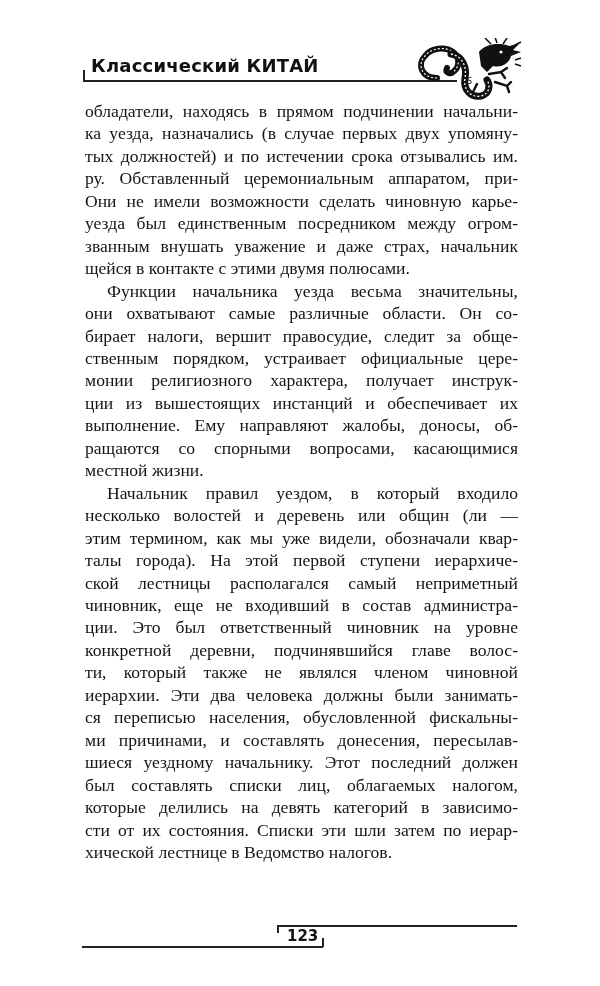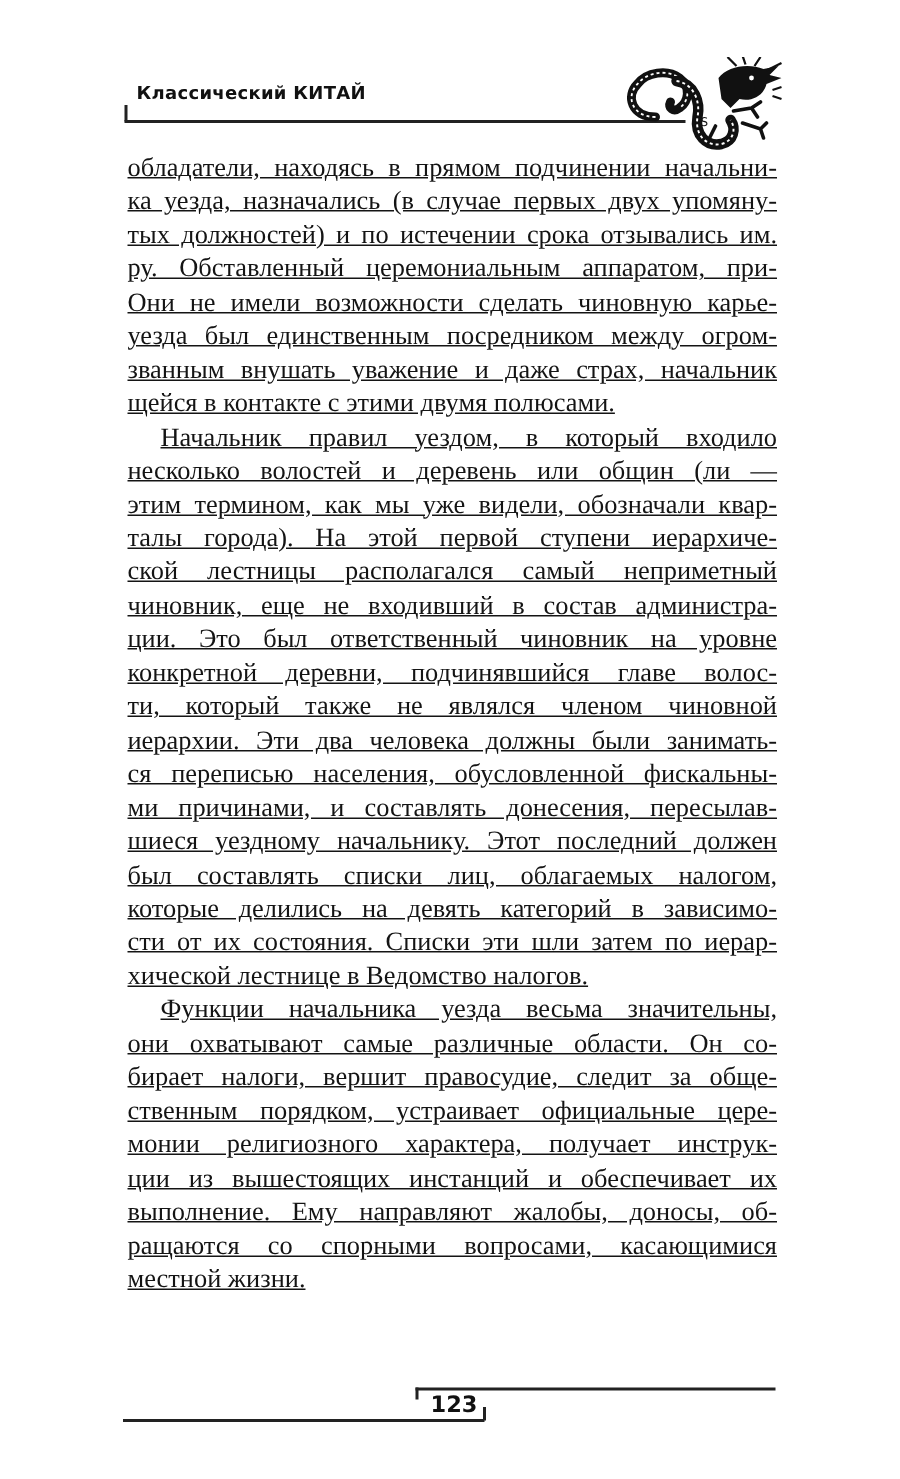--- a/index.html
+++ b/index.html
@@ -28,21 +28,21 @@
     .header-rule {
       position: absolute;
       left: 83px; top: 80px;
       width: 374px; height: 1.5px;
       background: #222;
     }
     .running-title {
       position: absolute;
       left: 91px; top: 55px;
       font-family: "DejaVu Sans", sans-serif;
-      font-size: 12px;
+      font-size: 18px;
       font-weight: bold;
       letter-spacing: 0.2px;
       color: #111;
       white-space: nowrap;
     }
     .dragon {
       position: absolute;
       left: 415px; top: 38px;
       width: 108px; height: 64px;
     }
@@ -55,21 +55,20 @@
       line-height: 22.46px;
       color: #141414;
     }
     .line {
       display: block;
       height: 22.46px;
       white-space: nowrap;
       text-align: justify;
       text-align-last: justify;
       overflow: visible;
-      text-decoration: underline;
     }
     .line.indent { padding-left: 22px; }
     .line.last { text-align-last: left; }
     .footer {
       position: absolute;
       left: 0; top: 900px;
       width: 600px; height: 60px;
     }
     .footer-top-rule {
       position: absolute;
@@ -136,49 +135,49 @@
     <span class="line">обладатели, находясь в прямом подчинении начальни-</span>
     <span class="line">ка уезда, назначались (в случае первых двух упомяну-</span>
     <span class="line">тых должностей) и по истечении срока отзывались им.</span>
     <span class="line">ру. Обставленный церемониальным аппаратом, при-</span>
     <span class="line">Они не имели возможности сделать чиновную карье-</span>
     <span class="line">уезда был единственным посредником между огром-</span>
     <span class="line">званным внушать уважение и даже страх, начальник</span>
     <span class="line last">щейся в контакте с этими двумя полюсами.</span>
   </div>
   <div>
+    <span class="line indent">Функции начальника уезда весьма значительны,</span>
+    <span class="line">они охватывают самые различные области. Он со-</span>
+    <span class="line">бирает налоги, вершит правосудие, следит за обще-</span>
+    <span class="line">ственным порядком, устраивает официальные цере-</span>
+    <span class="line">монии религиозного характера, получает инструк-</span>
+    <span class="line">ции из вышестоящих инстанций и обеспечивает их</span>
+    <span class="line">выполнение. Ему направляют жалобы, доносы, об-</span>
+    <span class="line">ращаются со спорными вопросами, касающимися</span>
+    <span class="line last">местной жизни.</span>
+  </div>
+  <div>
     <span class="line indent">Начальник правил уездом, в который входило</span>
     <span class="line">несколько волостей и деревень или общин (ли —</span>
     <span class="line">этим термином, как мы уже видели, обозначали квар-</span>
     <span class="line">талы города). На этой первой ступени иерархиче-</span>
     <span class="line">ской лестницы располагался самый неприметный</span>
     <span class="line">чиновник, еще не входивший в состав администра-</span>
     <span class="line">ции. Это был ответственный чиновник на уровне</span>
     <span class="line">конкретной деревни, подчинявшийся главе волос-</span>
     <span class="line">ти, который также не являлся членом чиновной</span>
     <span class="line">иерархии. Эти два человека должны были занимать-</span>
     <span class="line">ся переписью населения, обусловленной фискальны-</span>
     <span class="line">ми причинами, и составлять донесения, пересылав-</span>
     <span class="line">шиеся уездному начальнику. Этот последний должен</span>
     <span class="line">был составлять списки лиц, облагаемых налогом,</span>
     <span class="line">которые делились на девять категорий в зависимо-</span>
     <span class="line">сти от их состояния. Списки эти шли затем по иерар-</span>
     <span class="line last">хической лестнице в Ведомство налогов.</span>
   </div>
-  <div>
-    <span class="line indent">Функции начальника уезда весьма значительны,</span>
-    <span class="line">они охватывают самые различные области. Он со-</span>
-    <span class="line">бирает налоги, вершит правосудие, следит за обще-</span>
-    <span class="line">ственным порядком, устраивает официальные цере-</span>
-    <span class="line">монии религиозного характера, получает инструк-</span>
-    <span class="line">ции из вышестоящих инстанций и обеспечивает их</span>
-    <span class="line">выполнение. Ему направляют жалобы, доносы, об-</span>
-    <span class="line">ращаются со спорными вопросами, касающимися</span>
-    <span class="line last">местной жизни.</span>
-  </div>
 </div>
 
 <div class="footer">
   <div class="footer-top-rule"></div>
   <div class="footer-top-tick"></div>
   <div class="page-number">123</div>
   <div class="footer-bottom-tick"></div>
   <div class="footer-bottom-rule"></div>
 </div>
 

